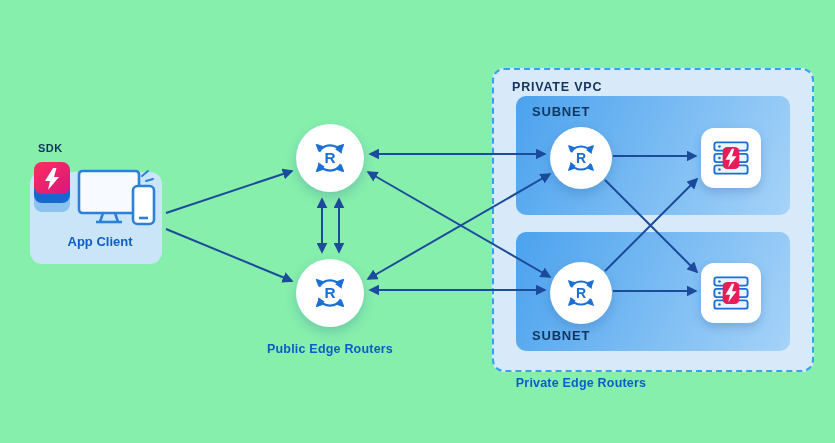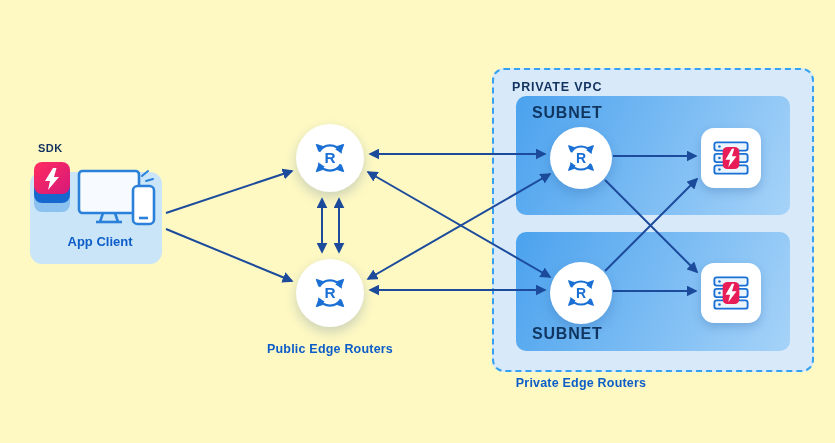--- a/index.html
+++ b/index.html
@@ -1,28 +1,28 @@
 <!DOCTYPE html>
 <html><head>
 <meta charset="utf-8">
 <style>
   html,body{margin:0;padding:0;background:#e1e5ea;font-family:"Liberation Sans",sans-serif;}
-  #canvas{position:relative;width:835px;height:443px;background:#fef9c3;overflow:hidden;}
+  #canvas{position:relative;width:835px;height:443px;background:#86efac;overflow:hidden;}
 
   
   .vpc{position:absolute;left:492px;top:68px;width:318px;height:300px;
        background:#d8eafa;border:2px dashed #36a1f3;border-radius:12px;z-index:1;}
   .vpc-label{position:absolute;left:18px;top:10px;color:#12325f;font-weight:bold;
        font-size:12.5px;letter-spacing:.8px;}
   .subnet{position:absolute;left:516px;width:274px;height:119px;border-radius:10px;
        background:linear-gradient(115deg,#4ba2ee 0%,#a6d3f8 100%);z-index:2;}
   .subnet-top{top:96px;}
   .subnet-bottom{top:232px;}
   .subnet-label{position:absolute;left:16px;top:8px;color:#10355f;font-weight:bold;
-       font-size:16px;letter-spacing:.8px;}
+       font-size:13px;letter-spacing:.8px;}
   .subnet-label-bottom{top:auto;bottom:8px;}
 
   .client-box{position:absolute;left:30px;top:172px;width:132px;height:92px;
        background:#cbe5f8;border-radius:12px;z-index:2;}
   .client-label{position:absolute;left:30px;top:234px;width:140px;text-align:center;
        color:#0c5dc8;font-weight:bold;font-size:13px;z-index:4;}
   .sdk-label{position:absolute;left:38px;top:142px;color:#12325f;font-weight:bold;
        font-size:11px;letter-spacing:.5px;z-index:4;}
 
   

